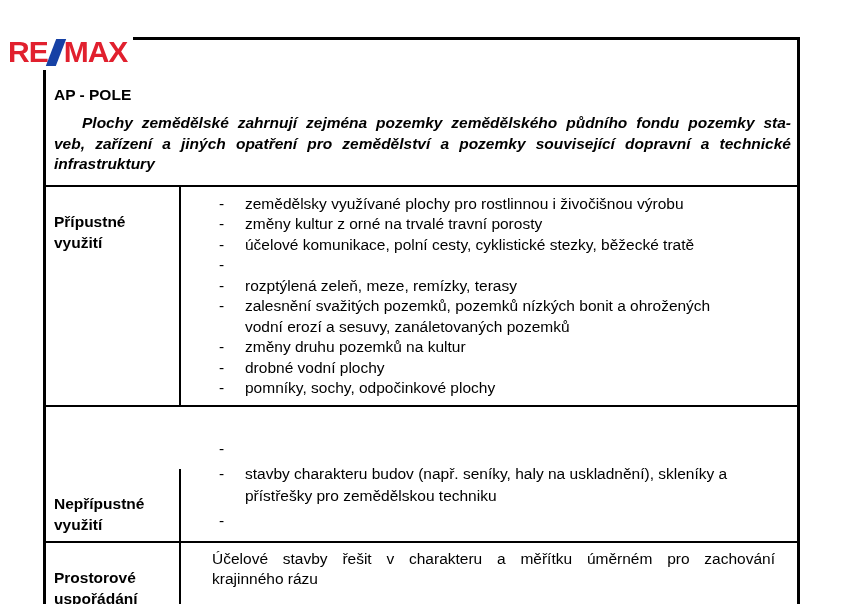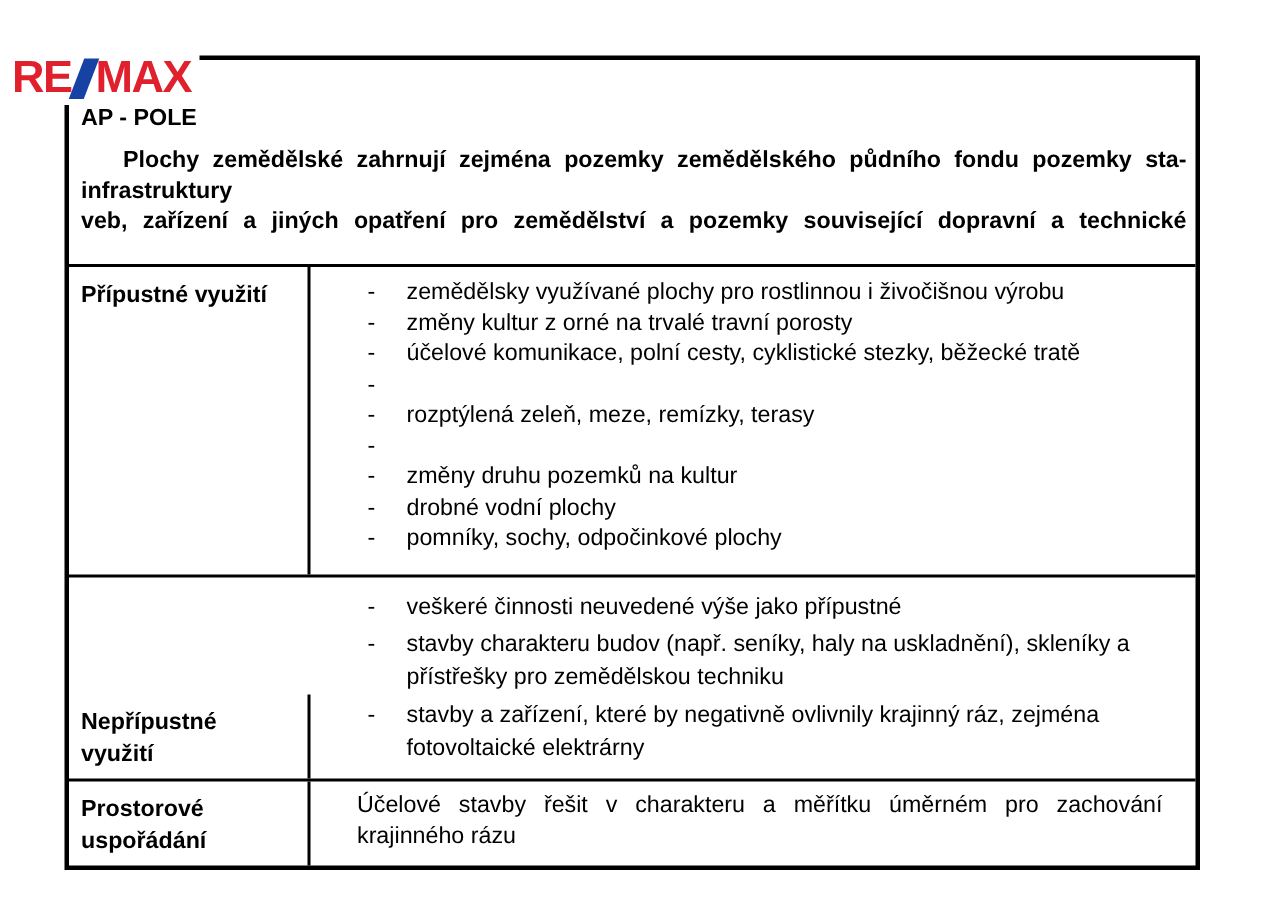--- a/index.html
+++ b/index.html
@@ -44,45 +44,45 @@
   
   .doc-table {
     position: absolute;
     left: 43px; top: 37px;
     width: 757px;
     border: 3px solid var(--border);
     background: #fff;
   }
   .t-header {
     min-height: 136px;
-    padding: 28px 6px 10px 8px;
+    padding: 44px 6px 10px 8px;
   }
   .doc-title {
     font-weight: bold;
     line-height: 21px;
     margin-bottom: 8px;
   }
-  .intro { font-weight: bold; }
+  .intro { font-weight: bold; font-style: italic; }
   .intro-line {
     line-height: 20.5px;
     text-align: justify;
     text-align-last: justify;
   }
   .intro-line.indent { text-indent: 28px; }
   .intro-line.last { text-align: left; text-align-last: left; }
 
   .t-row {
     display: flex;
     border-top: 2px solid var(--border);
   }
   .cell-label {
-    width: 161px;
+    width: 135px;
     flex: none;
     border-right: 2px solid var(--border);
-    padding: 8px 6px 6px 8px;
+    padding: 24px 6px 6px 8px;
     font-weight: bold;
     line-height: 21px;
     white-space: pre-line;
   }
   .cell-content {
     flex: 1;
     padding: 7px 8px 6px 38px;
   }
   .row-pripustne { min-height: 207px; }
   .row-nepripustne { min-height: 136px; align-items: flex-end; }
@@ -109,22 +109,22 @@
   <span class="logo-slash"></span>
   <span class="logo-max">MAX</span>
 </div>
 
 <div class="doc-table">
 
   <div class="t-header">
     <div class="doc-title">AP - POLE</div>
     <div class="intro">
       <div class="intro-line indent">Plochy zemědělské zahrnují zejména pozemky zemědělského půdního fondu pozemky sta-</div>
+      <div class="intro-line">veb, zařízení a jiných opatření pro zemědělství a pozemky související dopravní a technické</div>
       <div class="intro-line last">infrastruktury</div>
-      <div class="intro-line">veb, zařízení a jiných opatření pro zemědělství a pozemky související dopravní a technické</div>
     </div>
   </div>
 
   <div class="t-row row-pripustne">
     <div class="cell-label">Přípustné využití</div>
     <div class="cell-content">
       <div class="dash-list">
 
           <div class="li">
             <span class="marker">-</span>
@@ -145,20 +145,22 @@
             <span class="marker">-</span>
           </div>
 
           <div class="li">
             <span class="marker">-</span>
             <span class="txt">rozptýlená zeleň, meze, remízky, terasy</span>
           </div>
 
           <div class="li">
             <span class="marker">-</span>
+            <span class="txt">zalesnění svažitých pozemků, pozemků nízkých bonit a ohrožených
+vodní erozí a sesuvy, zanáletovaných pozemků</span>
           </div>
 
           <div class="li">
             <span class="marker">-</span>
             <span class="txt">změny druhu pozemků na kultur</span>
           </div>
 
           <div class="li">
             <span class="marker">-</span>
             <span class="txt">drobné vodní plochy</span>
@@ -173,33 +175,30 @@
   </div>
 
   <div class="t-row row-nepripustne">
     <div class="cell-label">Nepřípustné
 využití</div>
     <div class="cell-content">
       <div class="dash-list">
 
           <div class="li">
             <span class="marker">-</span>
-            <span class="txt">veškeré činnosti neuvedené výše jako přípustné</span>
           </div>
 
           <div class="li">
             <span class="marker">-</span>
             <span class="txt">stavby charakteru budov (např. seníky, haly na uskladnění), skleníky a
 přístřešky pro zemědělskou techniku</span>
           </div>
 
           <div class="li">
             <span class="marker">-</span>
-            <span class="txt">stavby a zařízení, které by negativně ovlivnily krajinný ráz, zejména
-fotovoltaické elektrárny</span>
           </div>
         </div>
     </div>
   </div>
 
   <div class="t-row row-prostorove">
     <div class="cell-label">Prostorové
 uspořádání</div>
     <div class="cell-content">
       <div class="text-line just">Účelové stavby řešit v charakteru a měřítku úměrném pro zachování</div>

